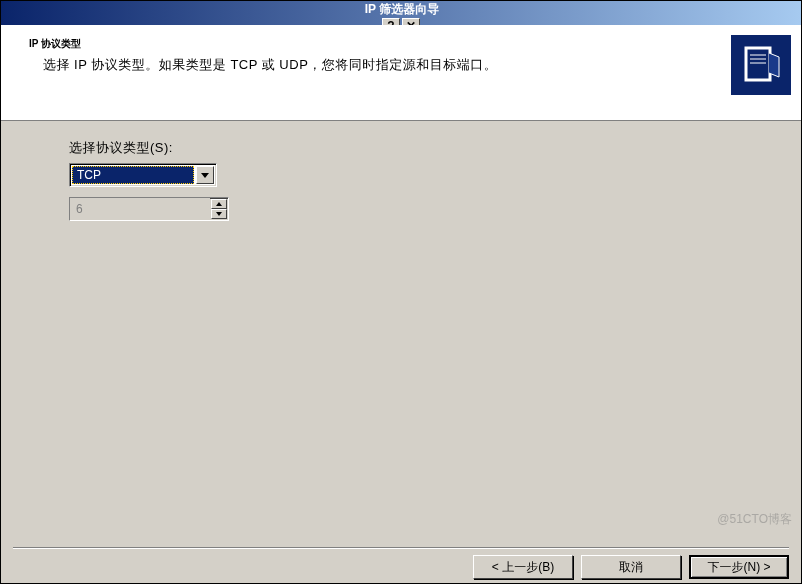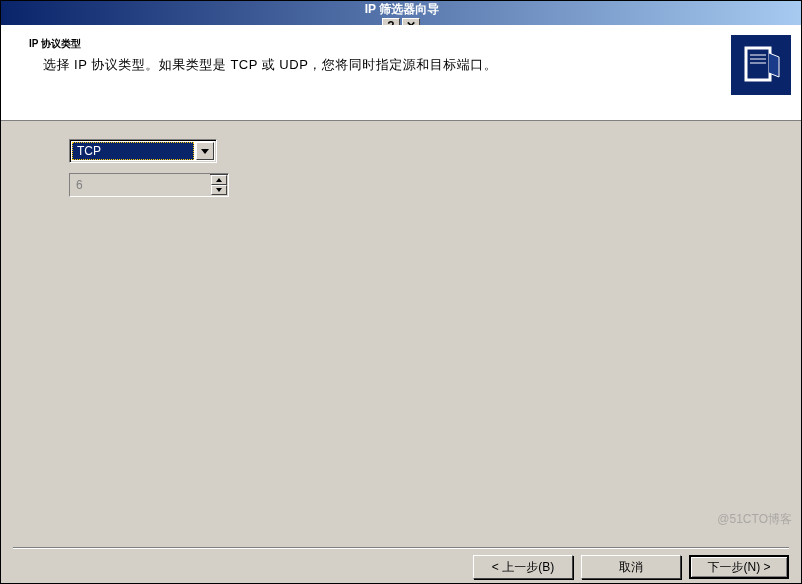--- a/index.html
+++ b/index.html
@@ -205,20 +205,21 @@
         <rect x="8" y="6" width="22" height="30" fill="#0a246a" stroke="#fff" stroke-width="1"></rect>
         <line x1="11" y1="12" x2="27" y2="12" stroke="#fff" stroke-width="1"></line>
         <line x1="11" y1="16" x2="27" y2="16" stroke="#fff" stroke-width="1"></line>
         <line x1="11" y1="20" x2="27" y2="20" stroke="#fff" stroke-width="1"></line>
         <path d="M30 10 L40 14 L40 34 L30 30" fill="#1a3a8a" stroke="#fff" stroke-width="1"></path>
       </svg>
     </div>
   </div>
 
   <div class="body-area">
+    <div class="field-label">选择协议类型(S):</div>
 
     <div class="combo">
       <div class="combo-text">TCP</div>
       <div class="combo-btn">
         <div class="tri-down"></div>
       </div>
     </div>
 
     <div class="spinner">
       <div class="spinner-text">6</div>

